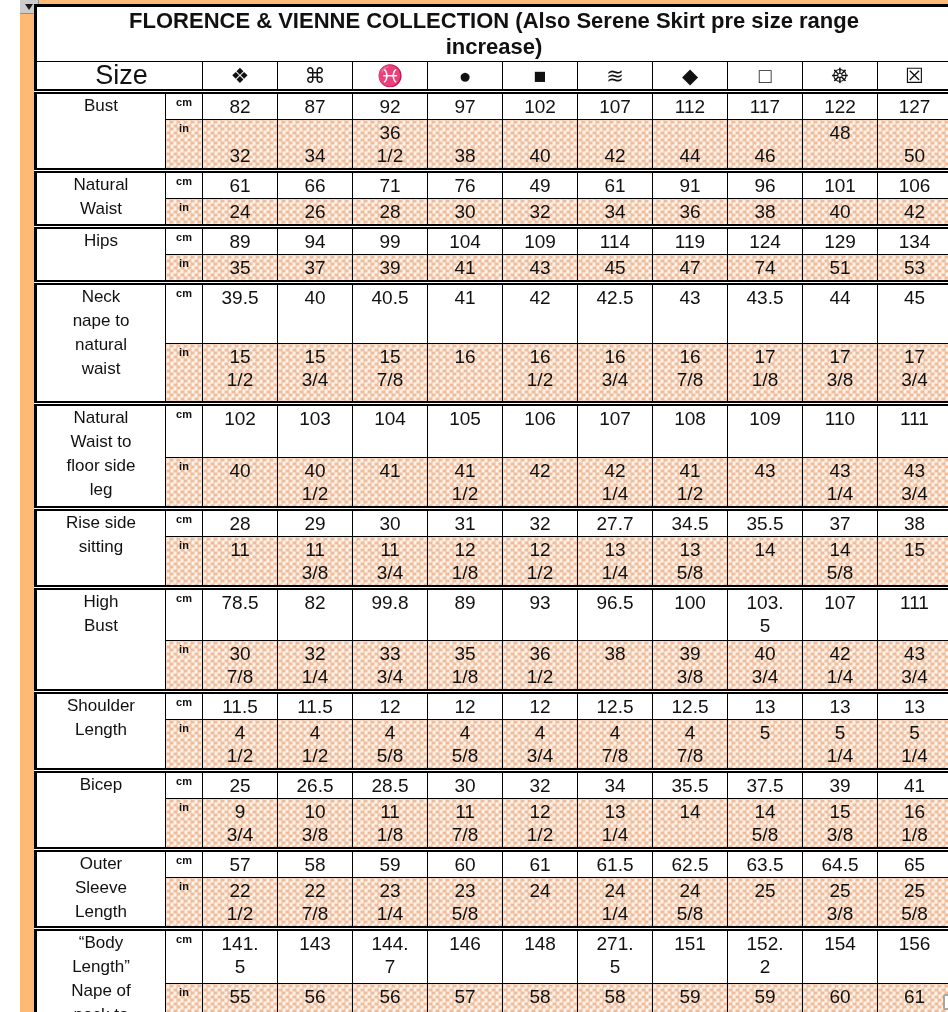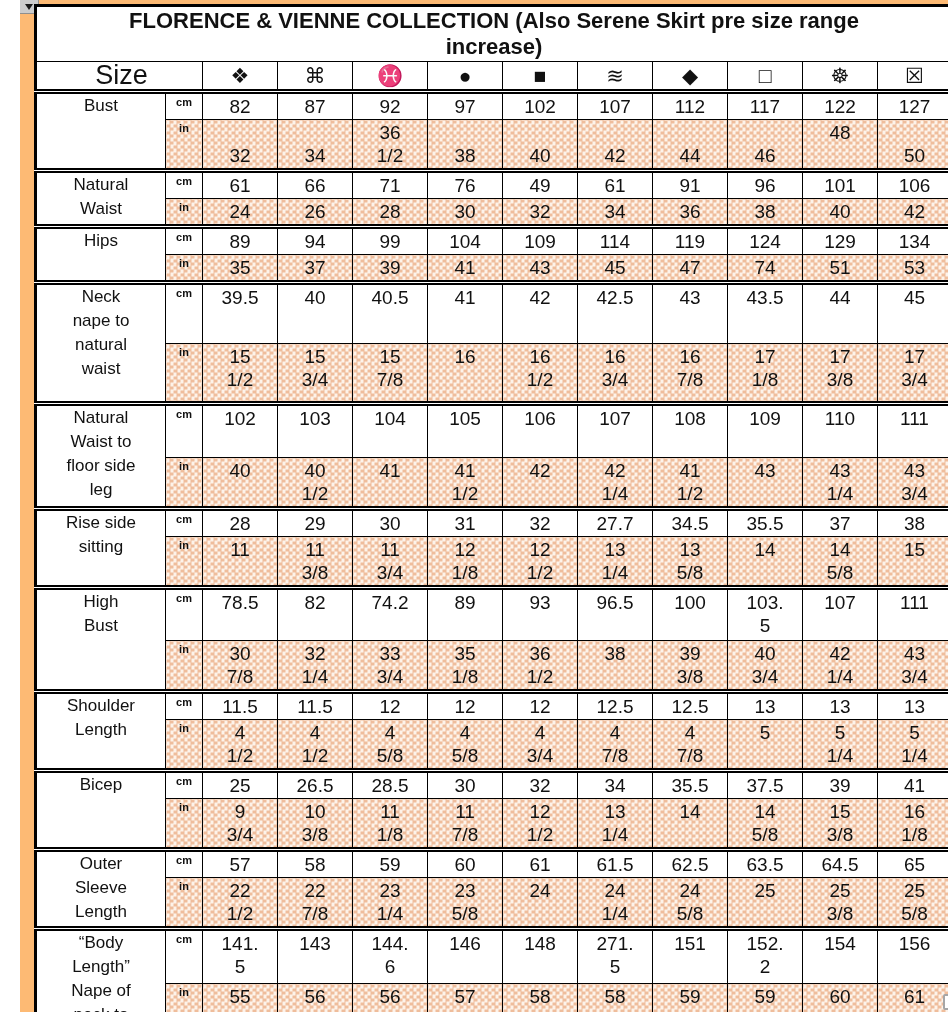--- a/index.html
+++ b/index.html
@@ -273,21 +273,21 @@
           <td class="pat">14
 5/8</td>
           <td class="pat">15</td>
         </tr>
         <tr class="group-start" style="height: 53px;">
           <td class="label-cell" rowspan="2">High
 Bust</td>
           <td class="unit">cm</td>
           <td>78.5</td>
           <td>82</td>
-          <td>74.2</td>
+          <td>99.8</td>
           <td>89</td>
           <td>93</td>
           <td>96.5</td>
           <td>100</td>
           <td>103.
 5</td>
           <td>107</td>
           <td>111</td>
         </tr>
         <tr style="height: 45px;">
@@ -426,21 +426,21 @@
           <td class="label-cell" rowspan="2">“Body
 Length”
 Nape of
 neck to
 floor.</td>
           <td class="unit">cm</td>
           <td>141.
 5</td>
           <td>143</td>
           <td>144.
-6</td>
+7</td>
           <td>146</td>
           <td>148</td>
           <td>271.
 5</td>
           <td>151</td>
           <td>152.
 2</td>
           <td>154</td>
           <td>156</td>
         </tr>

